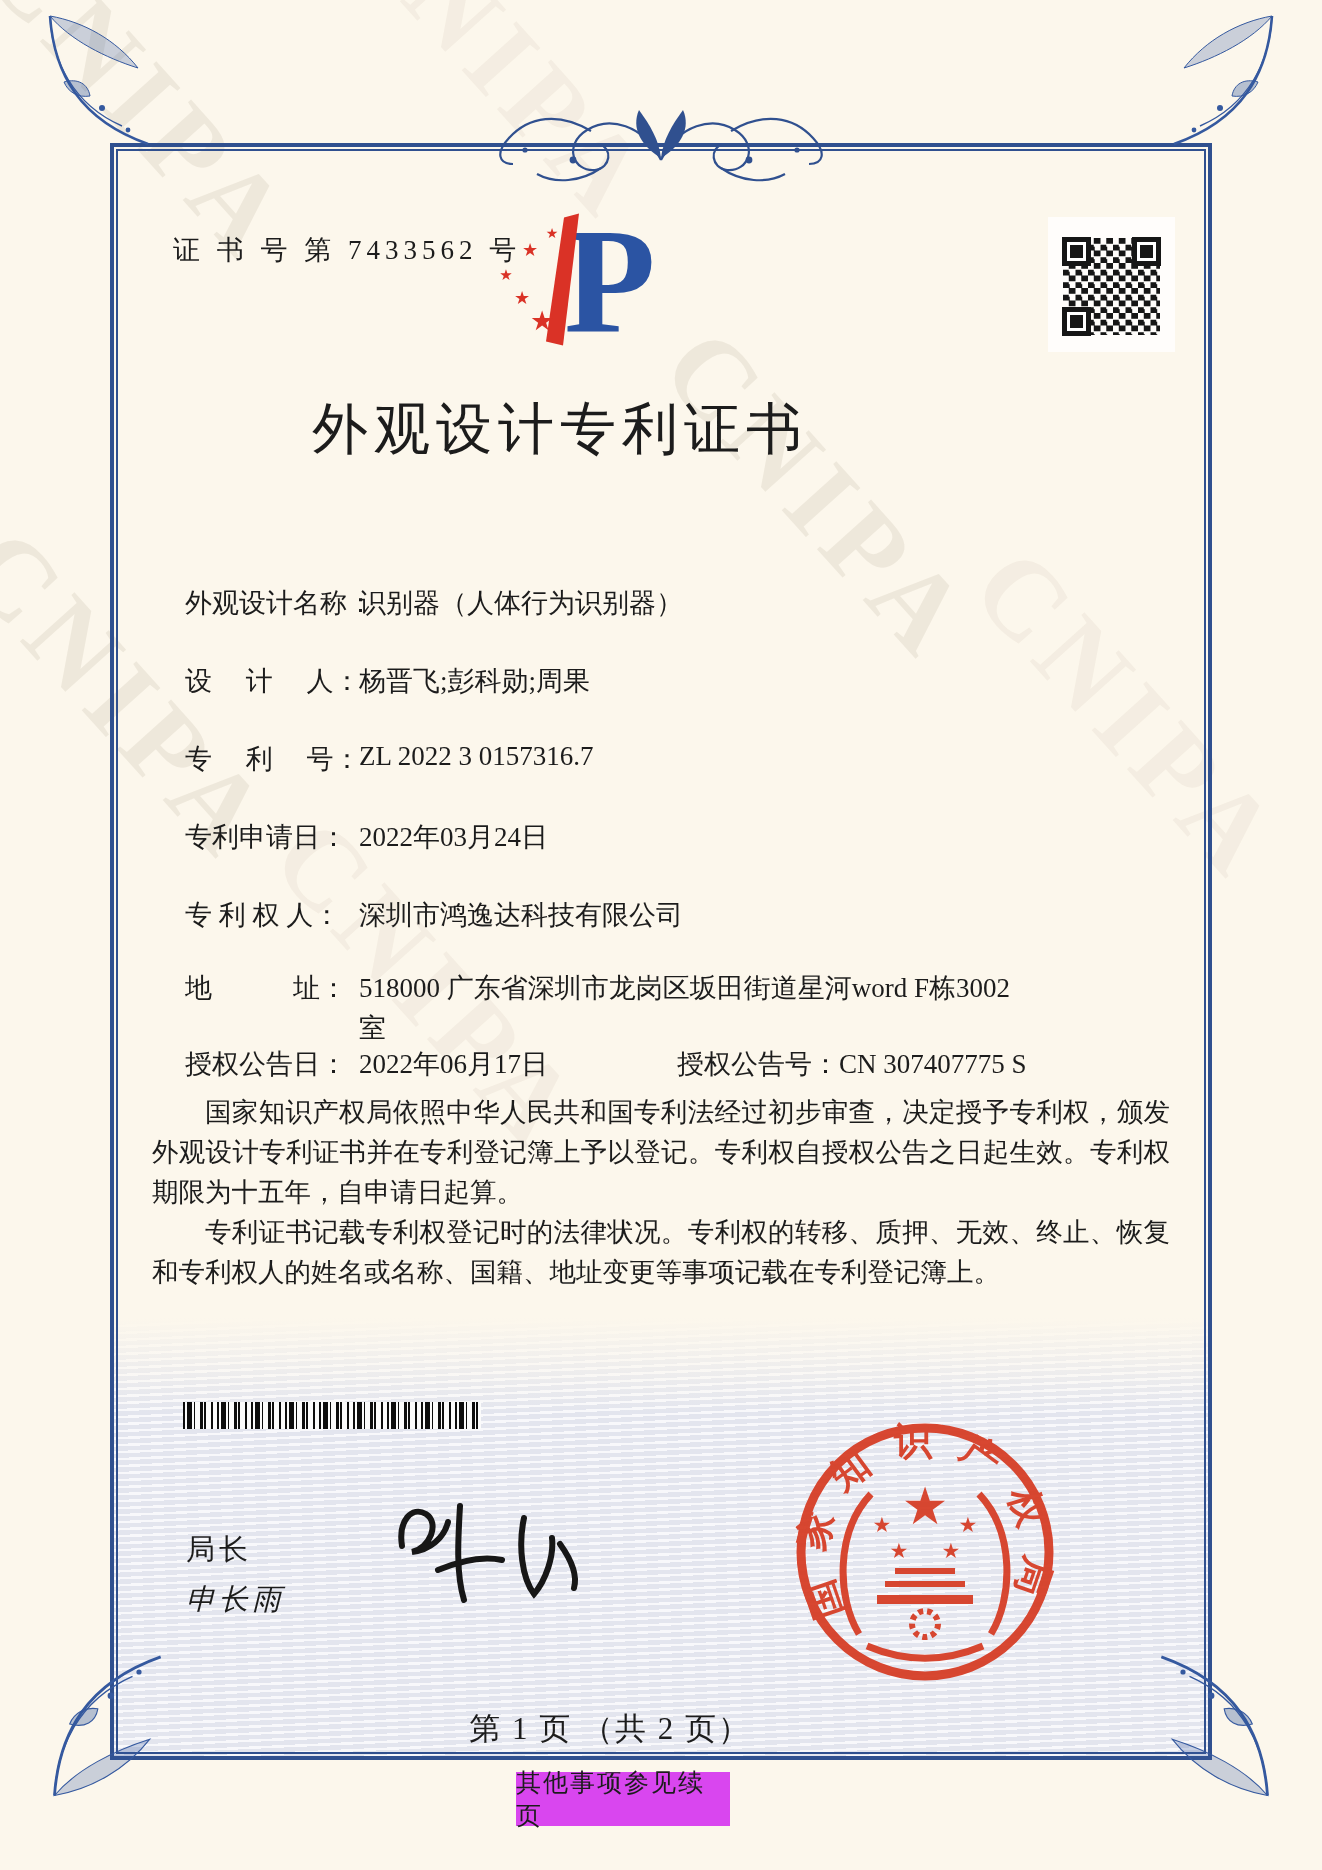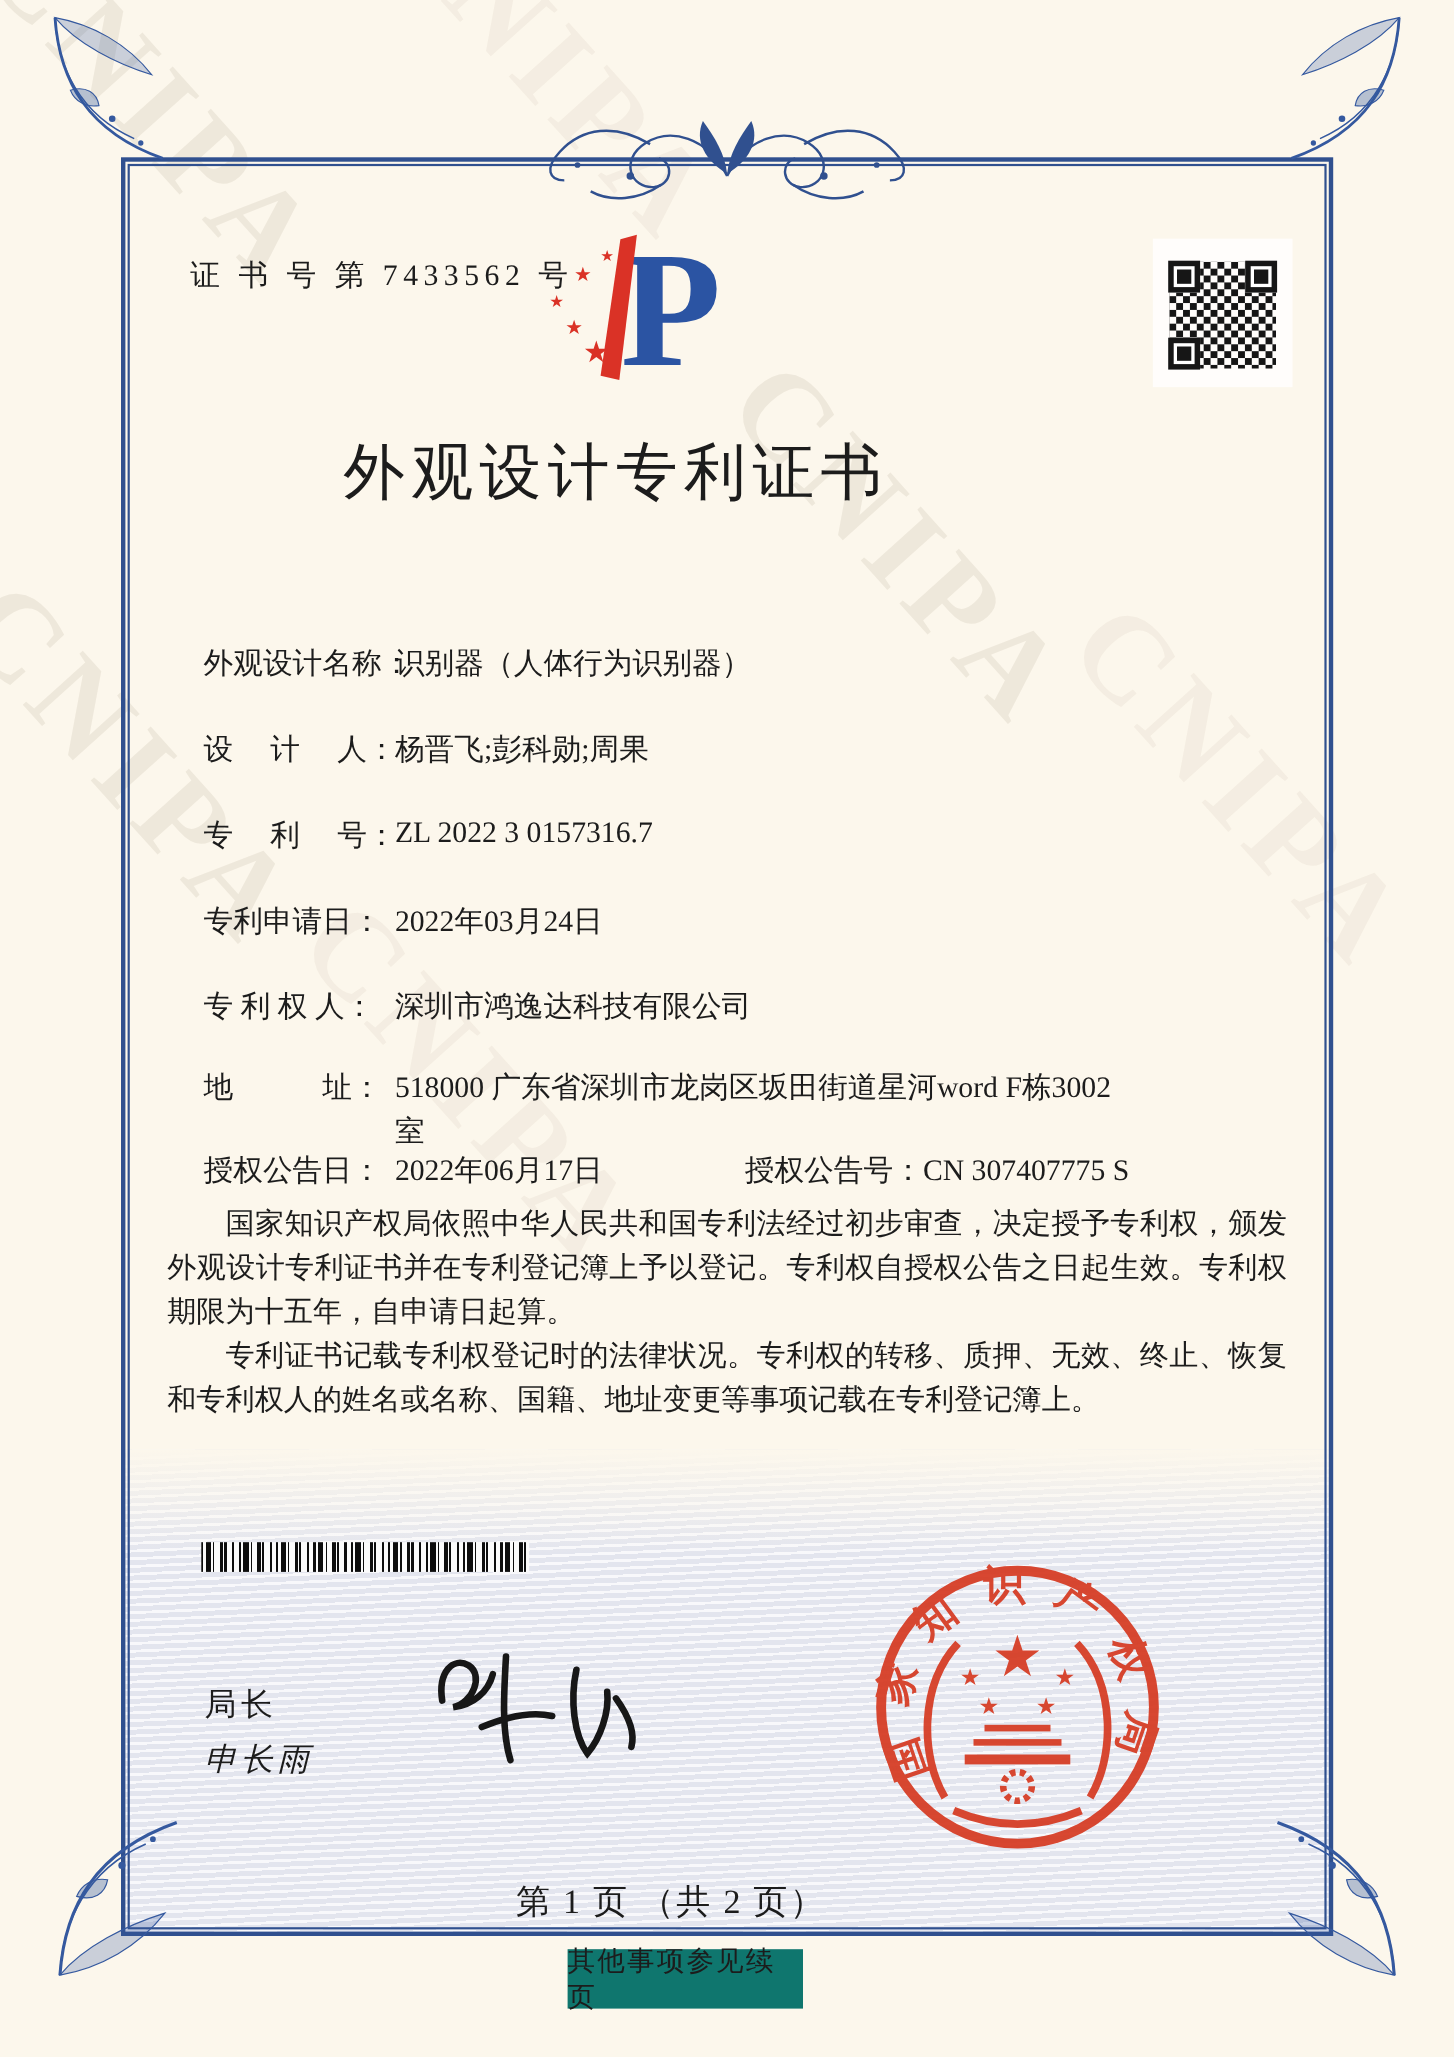--- a/index.html
+++ b/index.html
@@ -55,21 +55,21 @@
       #0d0d0d 11px 12px,#fbfbfb 12px 17px,#0d0d0d 17px 20px,#fbfbfb 20px 21px,
       #0d0d0d 21px 23px,#fbfbfb 23px 28px,#0d0d0d 28px 30px,#fbfbfb 30px 34px);
   }
   #sig-title{left:186px;top:1530px;font-size:29px;font-family:"Liberation Sans","DejaVu Sans",sans-serif;letter-spacing:4px;}
   #sig-name{left:186px;top:1580px;font-size:29px;font-family:"Liberation Sans","DejaVu Sans",sans-serif;letter-spacing:4px;font-style:italic;}
   #signature{left:368px;top:1488px;z-index:5;}
   #seal{left:775px;top:1402px;z-index:6;}
   #seal-date{left:818px;top:1628px;width:300px;font-size:28px;letter-spacing:3px;z-index:7;color:#111;}
   #page-no{left:59px;top:1708px;width:1102px;text-align:center;font-size:31px;letter-spacing:2px;}
   #note-box{
-    left:516px;top:1772px;width:214px;height:54px;background:#0f766e;z-index:5;
+    left:516px;top:1772px;width:214px;height:54px;background:#d946ef;z-index:5;
     display:flex;align-items:center;justify-content:center;font-size:25px;letter-spacing:2px;
   }
 </style>
 </head>
 <body>
 
 <div id="page">
 
   <div class="wm" style="left:-60px;top:30px">CNIPA</div>
   <div class="wm f" style="left:300px;top:-10px">CNIPA</div>

